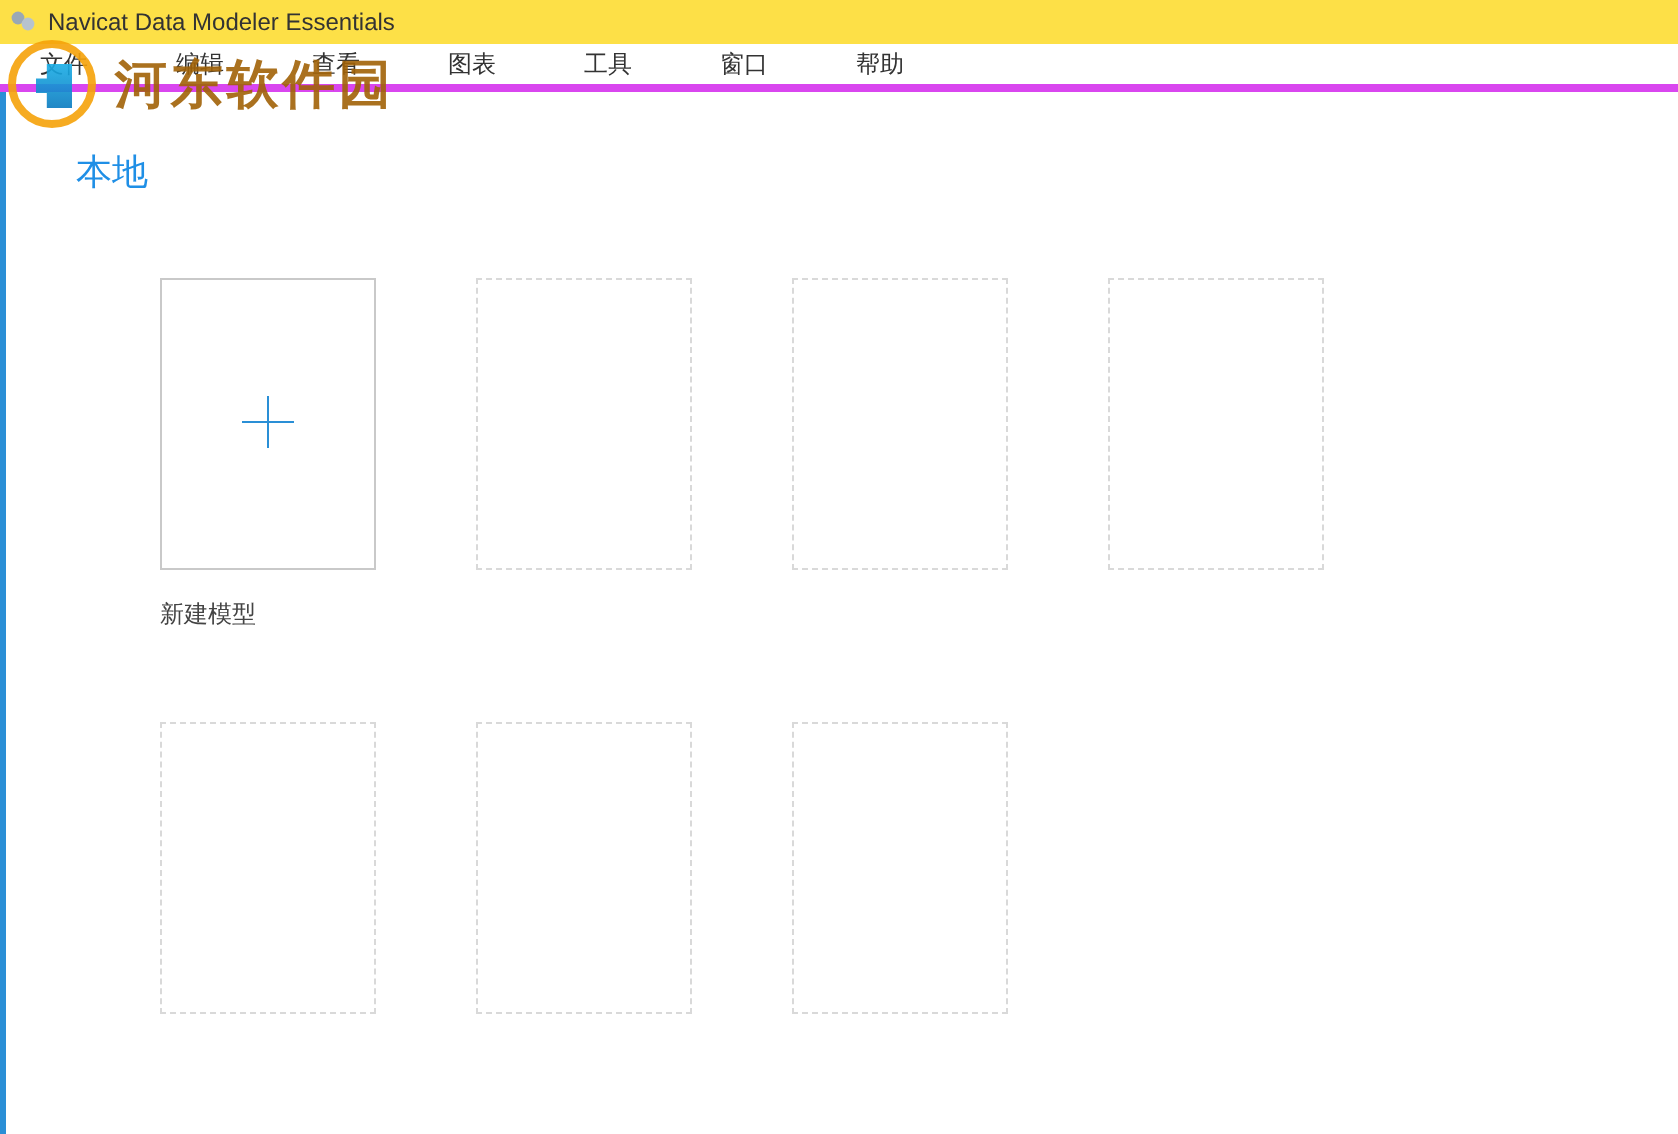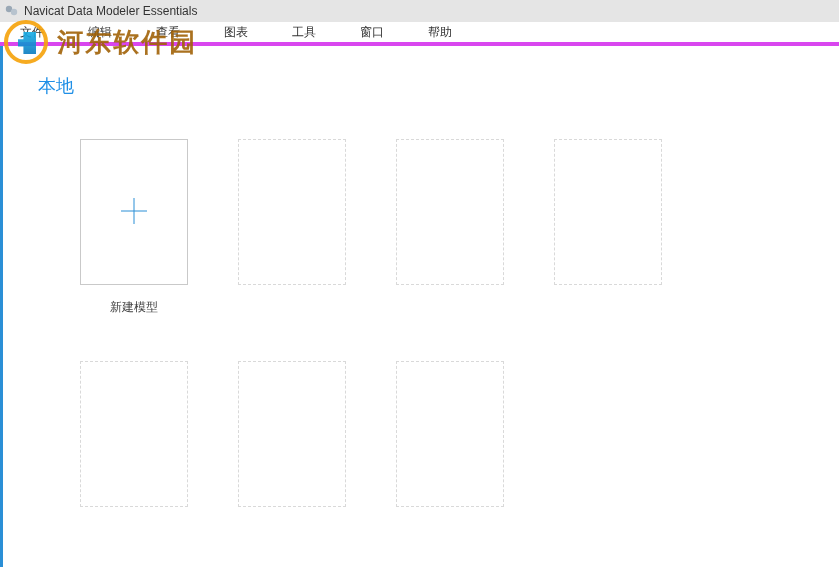--- a/index.html
+++ b/index.html
@@ -7,21 +7,21 @@
       font-family: "Microsoft YaHei", "Segoe UI", sans-serif;
       font-size: 12px;
       background: #fff;
       width: 839px;
       height: 567px;
       overflow: hidden;
       position: relative;
     }
     .titlebar {
       height: 22px;
-      background: #e5e5e5;
+      background: #fde047;
       border-bottom: 0;
       display: flex;
       align-items: center;
       padding-left: 4px;
       color: #333;
       font-size: 12px;
     }
     .titlebar-icon {
       width: 16px; height: 16px;
       margin-right: 4px;
@@ -63,21 +63,20 @@
     .tiles {
       display: flex;
       flex-wrap: wrap;
       gap: 46px 50px;
       padding-left: 44px;
     }
     .tile {
       width: 108px;
       display: flex;
       flex-direction: column;
-      align-items: center;
     }
     .tile-box {
       width: 108px;
       height: 146px;
       display: flex;
       align-items: center;
       justify-content: center;
     }
     .tile-box.solid { border: 1px solid #c9c9c9; background:#fff;}
     .tile-box.dashed { border: 1px dashed #d9d9d9; }

